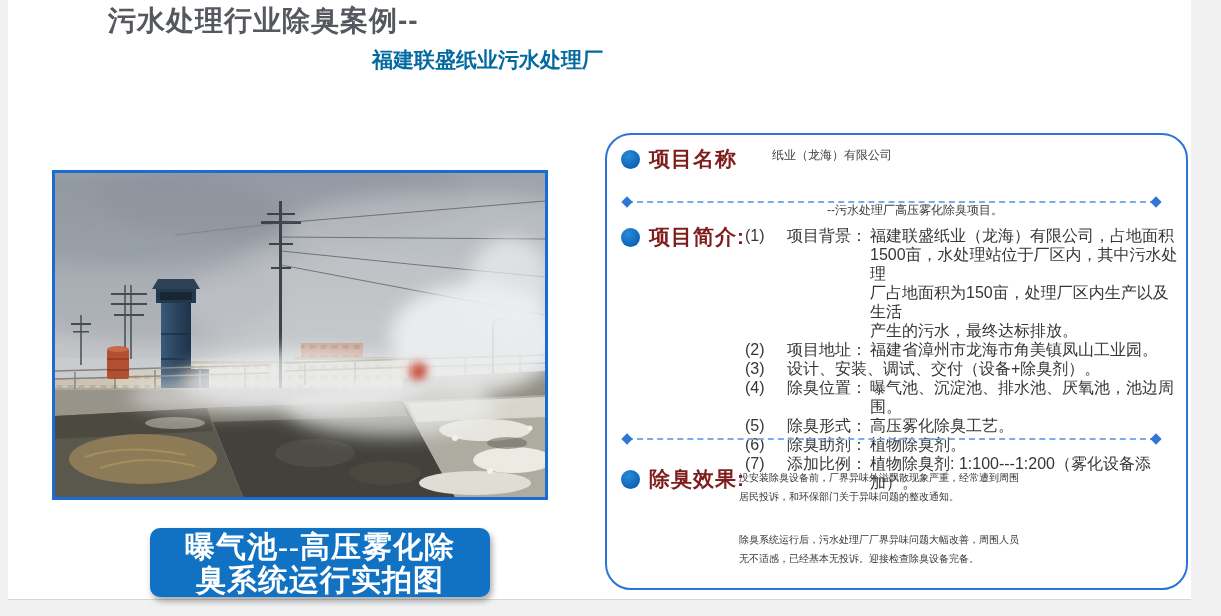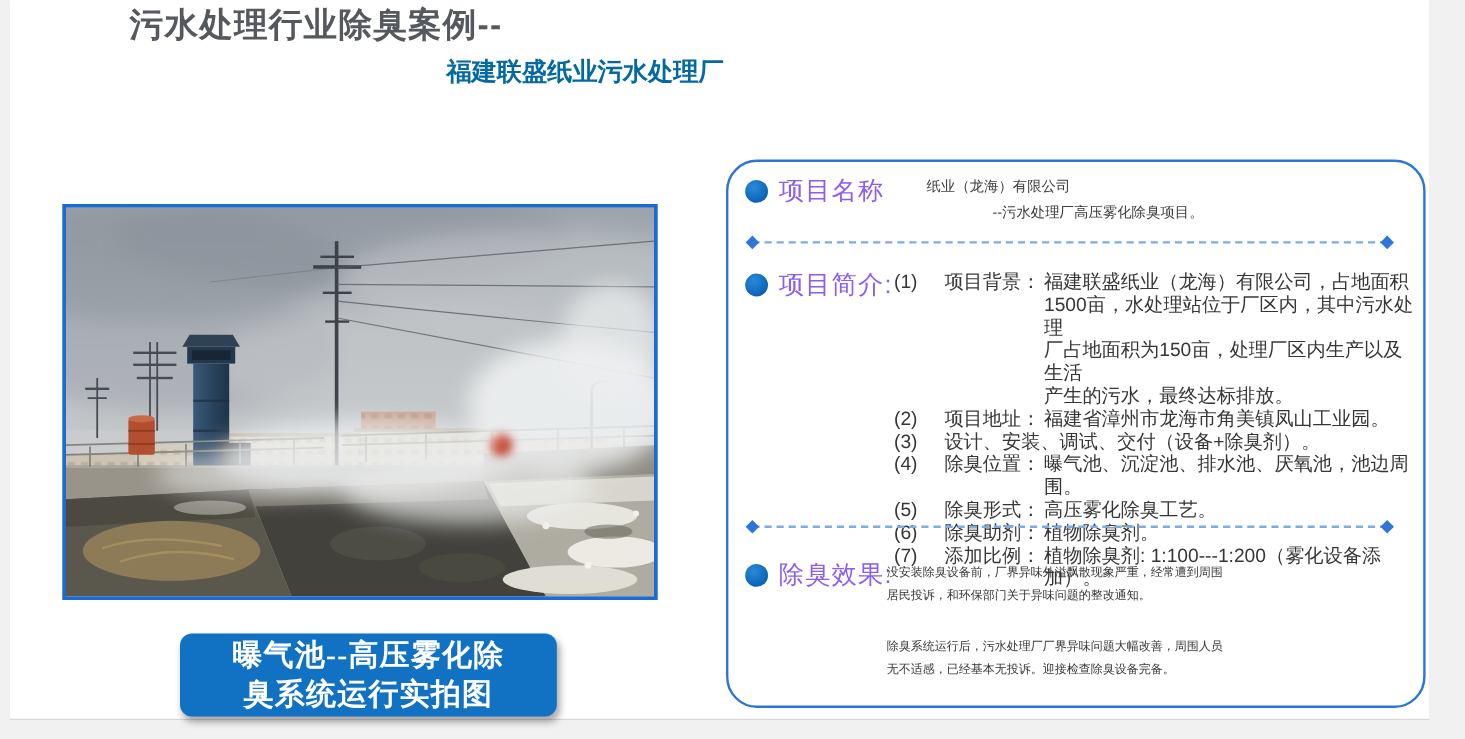--- a/index.html
+++ b/index.html
@@ -19,46 +19,46 @@
   .subtitle{
     position:absolute;left:364px;top:46px;margin:0;
     font-size:21px;font-weight:bold;color:#0369a1;
   }
   .photo{
     position:absolute;left:44px;top:170px;width:490px;height:324px;
     border:3px solid #1a6bd2;background:#b9bdc1;overflow:hidden;
   }
   .photo svg{display:block;}
   .caption{
-    position:absolute;left:142px;top:528px;width:314px;height:69px;
+    position:absolute;left:142px;top:528px;width:340px;height:69px;
     background:#1171c2;border-radius:10px;
     box-shadow:2px 4px 6px rgba(0,0,0,0.35);
     display:flex;flex-direction:column;align-items:center;justify-content:center;
     color:#ffffff;font-family:"Liberation Serif", serif;
-    font-size:25px;font-weight:bold;line-height:33px;letter-spacing:1px;
+    font-size:30px;font-weight:bold;line-height:33px;letter-spacing:1px;
   }
   .infobox{
     position:absolute;left:597px;top:133px;width:579px;height:453px;
     border:2px solid #2b74d8;border-radius:26px;background:#ffffff;
   }
   .sec-head{
     position:absolute;display:flex;align-items:center;gap:9px;
   }
   .bullet{
     width:19px;height:19px;border-radius:50%;flex:none;
     background:radial-gradient(circle at 38% 32%, #2a8ad8 0%, #0a61b4 75%);
   }
   .sec-label{
-    font-size:21px;font-weight:normal;color:#8b5cf6;letter-spacing:1px;white-space:nowrap;
+    font-size:21px;font-weight:bold;color:#7f1d1d;letter-spacing:1px;white-space:nowrap;
   }
   .name-value{
     position:absolute;left:165px;top:9px;
     font-size:12px;color:#3d3d3d;line-height:22px;white-space:nowrap;
   }
-  .name-value .line2{margin-left:55px;}
+  .name-value .line2{margin-left:55px;margin-top:33px;}
   .divider{
     position:absolute;left:20px;right:30px;height:0;
     border-top:2px dashed #7aade8;
   }
   .divider::before,.divider::after{
     content:"";position:absolute;width:8px;height:8px;background:#3076d9;
     transform:rotate(45deg);top:-5px;
   }
   .divider::before{left:-4px;}
   .divider::after{right:-4px;}

